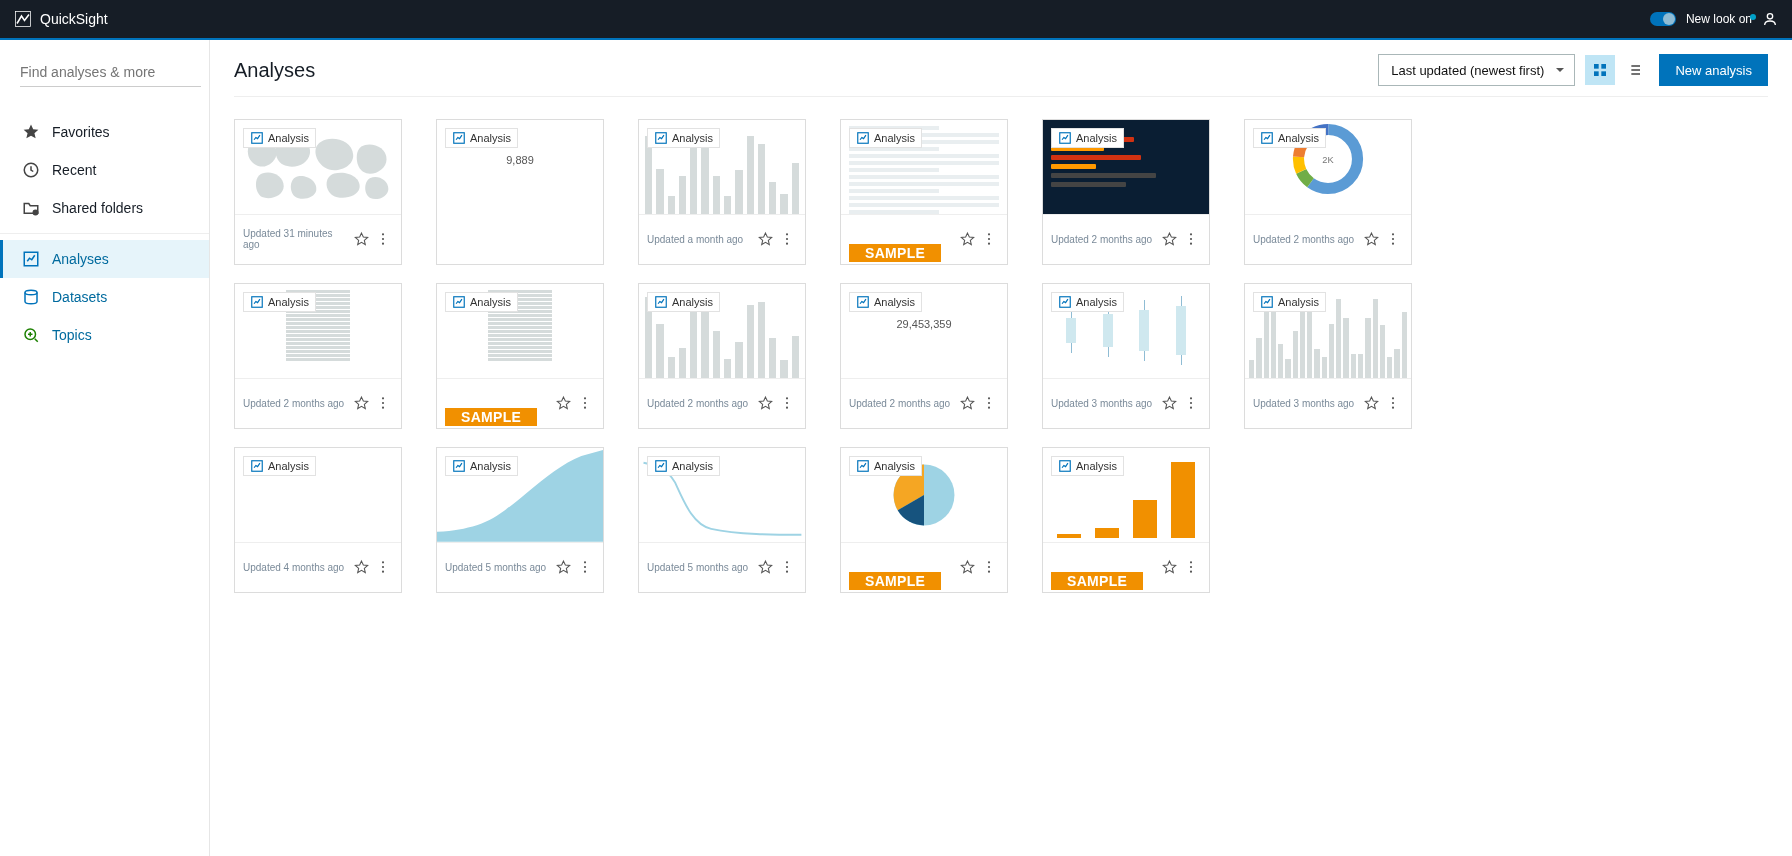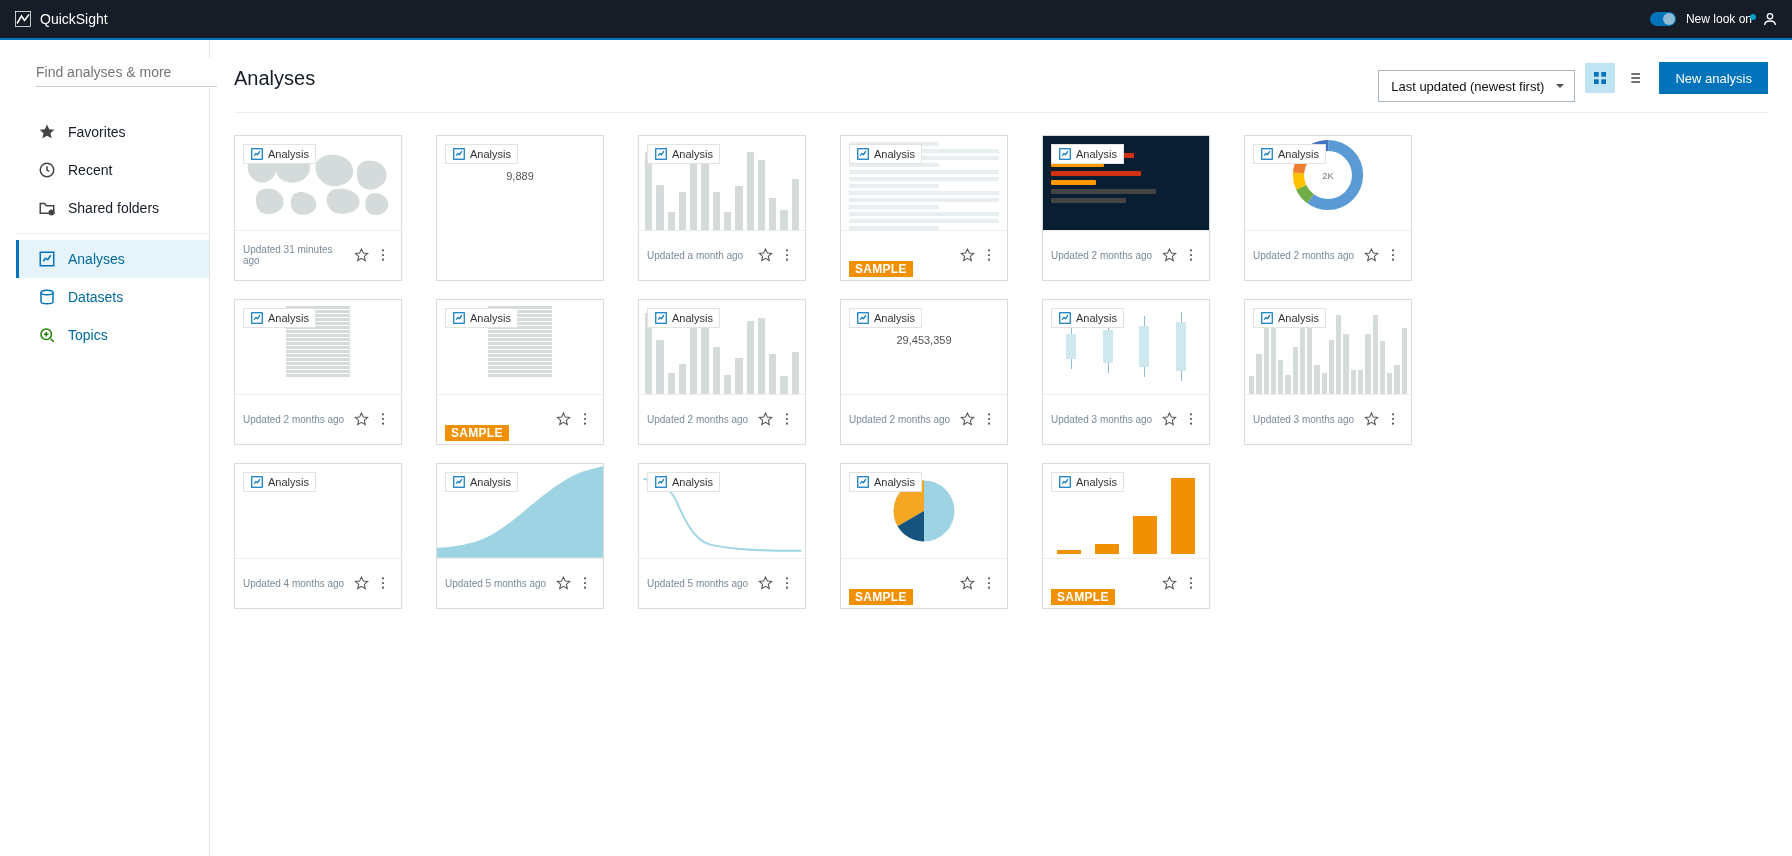--- a/index.html
+++ b/index.html
@@ -6,50 +6,50 @@
   body { background: #fff; color: #232f3e; }
   .topbar { background: #161d26; height: 40px; display: flex; align-items: center; justify-content: space-between; padding: 0 14px; border-bottom: 2px solid #0073bb; }
   .brand { display: flex; align-items: center; gap: 8px; color: #fff; font-size: 14px; }
   .brand svg { width: 18px; height: 18px; }
   .topbar-right { display: flex; align-items: center; gap: 10px; color: #fff; font-size: 12px; position: relative; }
   .toggle { width: 26px; height: 14px; background: #0073bb; border-radius: 7px; position: relative; }
   .toggle::after { content:""; position:absolute; width:12px; height:12px; background:#8fbcd4; border-radius:50%; top:1px; right:1px; }
   .topbar-right .dot { position:absolute; width:6px; height:6px; background:#00a1c9; border-radius:50%; top:3px; right:22px; }
 
   .app { display:flex; }
-  .sidebar { width: 210px; border-right: 1px solid #e6e6e6; padding-top:18px; min-height: calc(100vh - 40px); padding-left: 16px; }
+  .sidebar { width: 210px; border-right: 1px solid #e6e6e6; padding-top:18px; min-height: calc(100vh - 40px); }
   .search-wrap { display:flex; align-items:center; padding: 0 20px 20px; gap:8px; }
   .search-wrap input { flex:1; border:none; border-bottom:1px solid #ccc; padding:6px 0; font-size:14px; outline:none; color:#555; }
   .search-wrap svg { width:18px; height:18px; stroke:#161d26; }
   .nav-group { padding: 6px 0; border-bottom:1px solid #eee; }
   .nav-item { display:flex; align-items:center; gap:12px; padding: 10px 22px; font-size:14px; color:#161d26; cursor:pointer; }
   .nav-item svg { width:18px; height:18px; flex-shrink:0; }
   .nav-item.active { background:#e6f4fa; border-left:3px solid #0073bb; padding-left:19px; }
   .nav-item.active span, .nav-item.accent span { color:#006a9e; }
 
   .main { flex:1; padding: 14px 24px; }
   .page-header { display:flex; align-items:center; justify-content:space-between; padding-bottom:10px; border-bottom:1px solid #eee; }
   .page-title { font-size:20px; font-weight:400; color:#161d26; }
   .header-actions { display:flex; align-items:center; gap:10px; }
-  .sort-select { border:1px solid #aab7b8; background:#fff; height:32px; padding:0 30px 0 12px; font-size:13px; color:#111; cursor:pointer; position:relative; display:flex; align-items:center;margin-top:16px; }
+  .sort-select { border:1px solid #aab7b8; background:#fff; height:32px; padding:0 30px 0 12px; font-size:13px; color:#111; cursor:pointer; position:relative; display:flex; align-items:center; }
   .sort-select::after { content:""; position:absolute; right:10px; top:13px; border:4px solid transparent; border-top-color:#555; }
   .view-toggle { display:flex; align-items:center; gap:4px; }
   .view-btn { width:30px; height:30px; display:flex; align-items:center; justify-content:center; border-radius:0; cursor:pointer; }
   .view-btn.on { background:#bfe5f5; }
   .primary-btn { background:#0073bb; color:#fff; border:none; height:32px; padding:0 16px; font-size:13px; cursor:pointer; }
 
   .grid { display:grid; grid-template-columns: repeat(6, 184px); gap:18px; padding-top:22px; }
   .card { border:1px solid #dcdcdc; width:168px; height:146px; background:#fff; display:flex; flex-direction:column; position:relative; }
   .card-thumb { height:95px; position:relative; overflow:hidden; }
   .card-badge { position:absolute; top:8px; left:8px; background:#fff; border:1px solid #e2e2e2; padding:2px 6px; display:flex; align-items:center; gap:4px; font-size:11px; color:#333; z-index:2; }
   .card-badge svg { width:14px; height:14px; }
   .card-footer { border-top:1px solid #eee; height:51px; display:flex; align-items:center; justify-content:space-between; padding: 0 8px; }
   .card-footer-left { display:flex; flex-direction:column; gap:4px; }
   .updated { font-size:10px; color:#7a8a99; }
-  .sample-label { background:#f19000; color:#fff; font-size:12px; font-weight:bold; padding:1px 6px; letter-spacing:0.3px; width:fit-content;margin-top:28px; }
+  .sample-label { background:#f19000; color:#fff; font-size:14px; font-weight:bold; padding:1px 16px; letter-spacing:0.3px; width:fit-content;margin-top:28px; }
   .card-actions { display:flex; gap:2px; align-items:center; }
   .star-btn, .kebab-btn { width:20px; height:20px; display:flex; align-items:center; justify-content:center; cursor:pointer; color:#555; }
   .star-btn svg { width:17px; height:17px; stroke:#555; fill:none; }
   .kebab-btn svg { width:16px; height:16px; fill:#555; }
 
   
   .thumb-inner { position:absolute; inset:0; }
   .map-thumb svg { width:100%; height:100%; }
   .num-thumb { display:flex; align-items:flex-start; justify-content:center; padding-top:34px; font-size:11px; color:#555; }
   .bars-thumb { display:flex; align-items:flex-end; gap:4px; padding:4px 6px 0; height:100%; }

